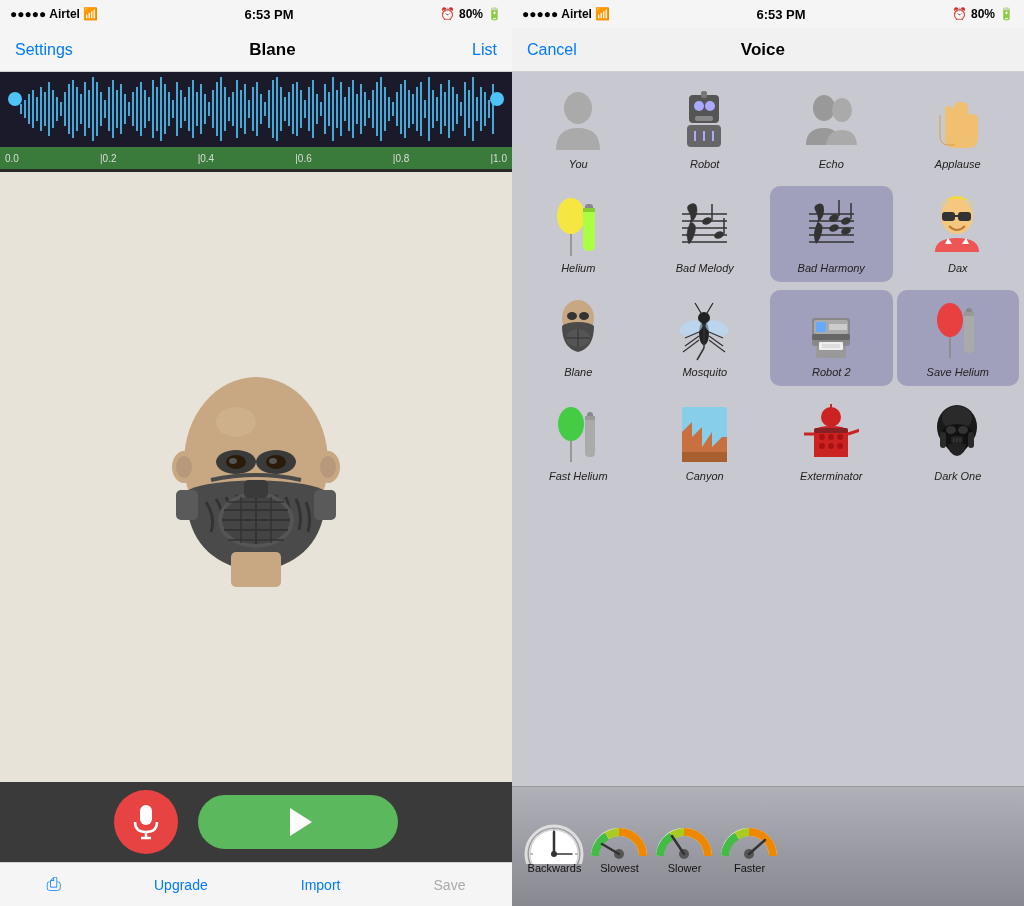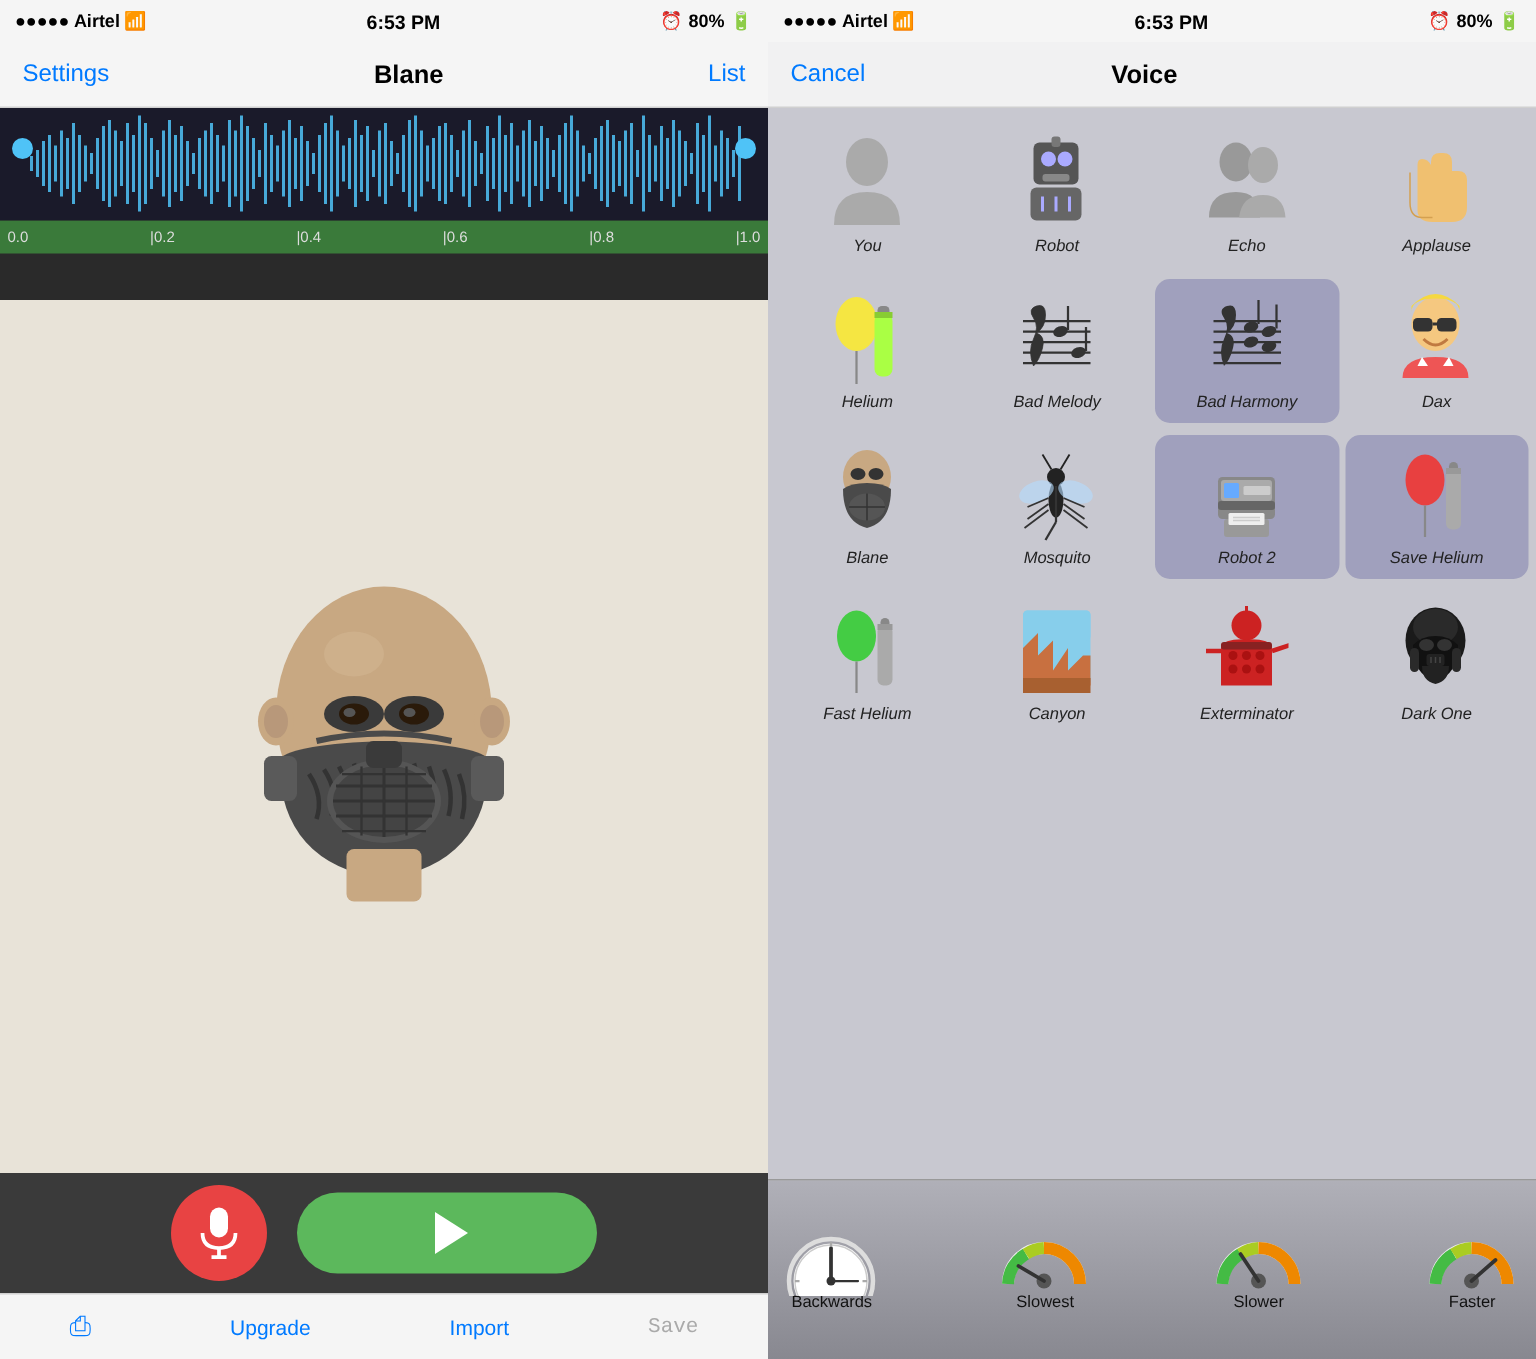--- a/index.html
+++ b/index.html
@@ -49,21 +49,21 @@
       cursor: pointer;
     }
     .nav-title {
       font-size: 17px;
       font-weight: 600;
       color: #000;
     }
 
     .waveform-container {
       background: #2a2a2a;
-      height: 128px;
+      height: 100px;
       position: relative;
       overflow: hidden;
     }
     .waveform-canvas {
       width: 100%;
       height: 75px;
       position: relative;
     }
     .waveform-timeline {
       background: #3a7a3a;
@@ -143,21 +143,21 @@
 
     .bottom-toolbar {
       background: #f5f5f5;
       height: 44px;
       display: flex;
       align-items: center;
       justify-content: space-around;
       border-top: 1px solid #d0d0d0;
     }
     .toolbar-btn { color: #007aff; font-size: 14px; cursor: pointer; }
-    .toolbar-btn.disabled { color: #aaa; font-family: Liberation Mono, monospace; }
+    .toolbar-btn.disabled { color: #aaa; }
     .toolbar-share { font-size: 18px; color: #007aff; cursor: pointer; }
 
     
     .right-panel {
       width: 512px;
       height: 906px;
       background: #c8c8d0;
       display: flex;
       flex-direction: column;
     }
@@ -210,21 +210,21 @@
       text-align: center;
       margin-top: 3px;
     }
 
     
     .speed-section {
       background: linear-gradient(to bottom, #b0b0b8, #888890);
       height: 120px;
       display: flex;
       align-items: center;
-      justify-content: space-between;
+      justify-content: flex-start;
       padding: 5px 10px 10px;
       border-top: 1px solid #999;
     }
     .speed-item {
       display: flex;
       flex-direction: column;
       align-items: center;
       gap: 3px;
       cursor: pointer;
     }

